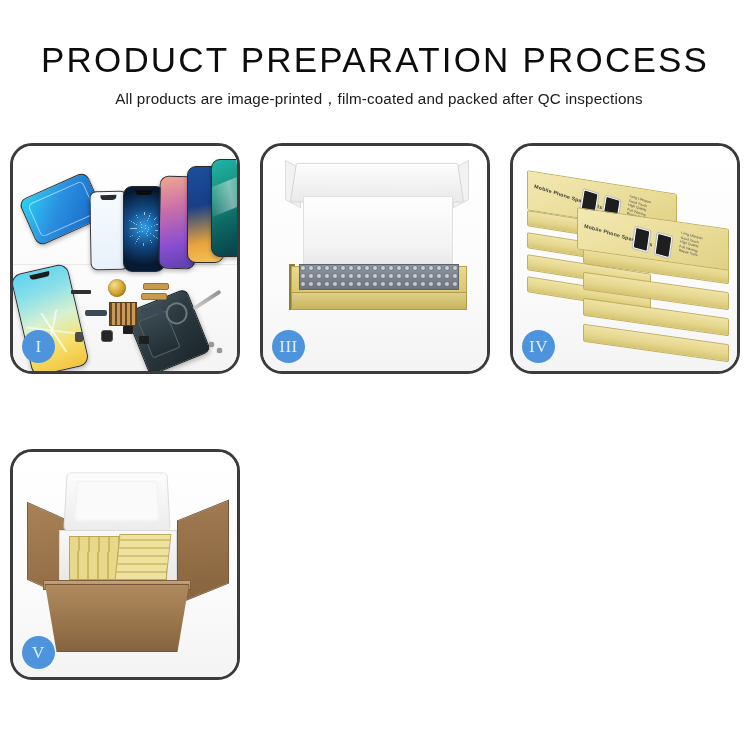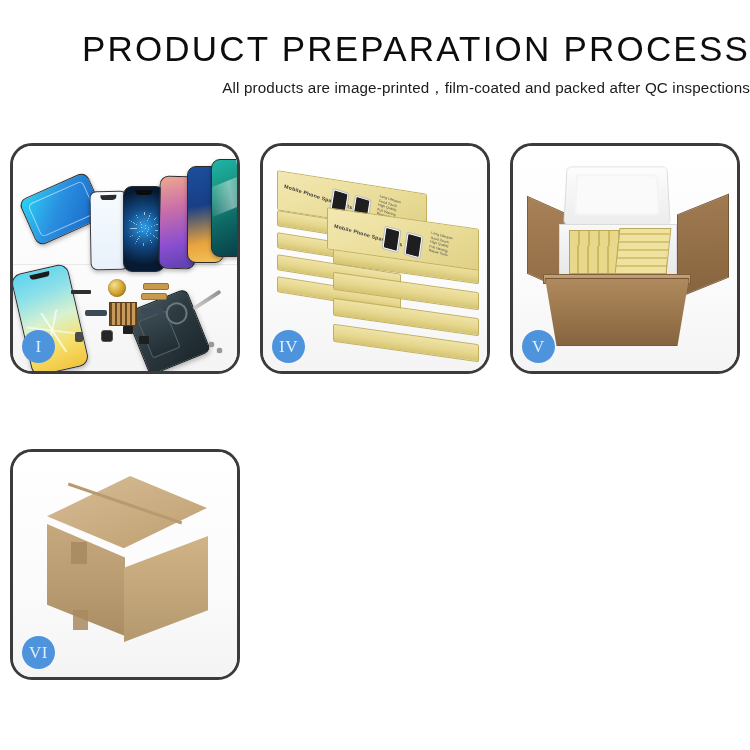--- a/index.html
+++ b/index.html
@@ -7,21 +7,21 @@
   html, body {
     width: 750px; height: 750px;
     background: #ffffff;
     font-family: "Liberation Sans", "DejaVu Sans", sans-serif;
     overflow: hidden;
   }
 
   .page { position: relative; width: 750px; height: 750px; background:#fff; }
 
   
-  .header { padding-top: 29px; text-align: right; }
+  .header { padding-top: 40px; text-align: center; }
 
   .title {
     font-size: 35px;
     font-weight: 400;
     letter-spacing: 2.2px;
     color: #0d0d0d;
     line-height: 40px;
     font-family: "Liberation Sans", "DejaVu Sans", sans-serif;
     white-space: nowrap;
   }
@@ -447,20 +447,33 @@
         <div class="part pt-chip" style="left:126px; top:190px;"></div>
         <div class="part pt-tool" style="left:178px; top:152px;"></div>
         <div class="part pt-screw" style="left:196px; top:196px;"></div>
         <div class="part pt-screw" style="left:204px; top:202px;"></div>
 
         <div class="badge">I</div>
       </div>
     </div>
 
 
+    <div class="panel p3">
+      <div class="stage">
+        <div class="box3-lid-side-l"></div>
+        <div class="box3-lid-side-r"></div>
+        <div class="box3-lid"></div>
+        <div class="foam"></div>
+        <div class="box3-edge"></div>
+        <div class="box3-tray"></div>
+        <div class="box3-inner"></div>
+        <div class="box3-front"></div>
+        <div class="badge">III</div>
+      </div>
+    </div>
 
     <div class="panel p4">
       <div class="stage">
         <div class="stack">
 
           <div class="sbox" style="left:2px;  top:60px;  width:124px; height:16px; transform:skewY(9deg);"></div>
           <div class="sbox" style="left:2px;  top:82px;  width:124px; height:16px; transform:skewY(9deg);"></div>
           <div class="sbox" style="left:2px;  top:104px; width:124px; height:16px; transform:skewY(9deg);"></div>
           <div class="sbox" style="left:2px;  top:126px; width:124px; height:16px; transform:skewY(9deg);"></div>
 
@@ -508,28 +521,15 @@
         <div class="v-styro-lid"></div>
         <div class="v-styro-body"></div>
         <div class="v-contents"></div>
         <div class="v-contents2"></div>
         <div class="v-carton-rim"></div>
         <div class="v-carton-front"></div>
         <div class="badge">V</div>
       </div>
     </div>
 
-    <div class="panel p6">
-      <div class="stage">
-        <div class="carton6">
-          <div class="c6-lid"></div>
-          <div class="c6-lid-seam"></div>
-          <div class="c6-left"></div>
-          <div class="c6-right"></div>
-          <div class="c6-tape" style="left:46px; top:70px; width:16px; height:22px;"></div>
-          <div class="c6-tape" style="left:48px; top:138px; width:15px; height:20px;"></div>
-        </div>
-        <div class="badge">VI</div>
-      </div>
-    </div>
 
   </div>
 </div>
 
 </body></html>

